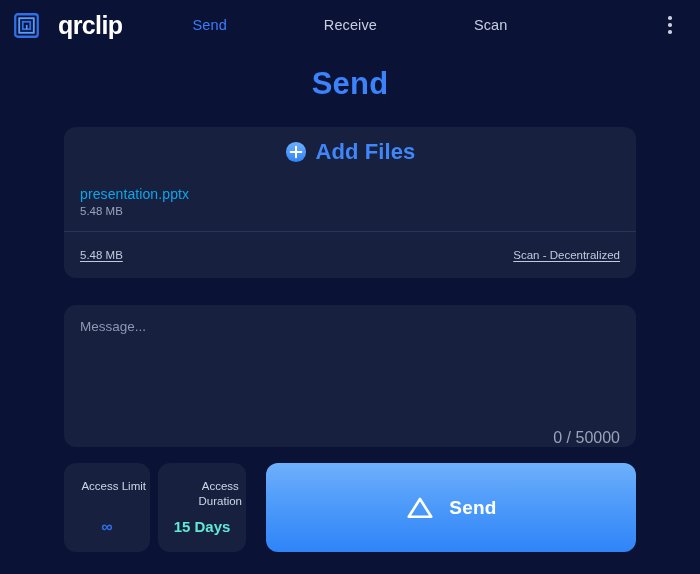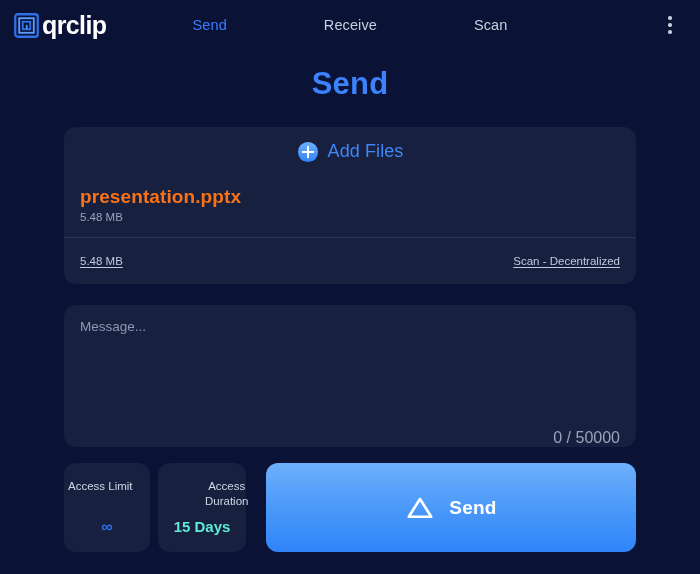--- a/index.html
+++ b/index.html
@@ -21,21 +21,21 @@
   .topbar {
     height: 50px;
     display: flex;
     align-items: center;
     position: relative;
   }
 
   .logo {
     display: flex;
     align-items: center;
-    gap: 3px;
+    gap: 19px;
     margin-left: 14px;
   }
 
   .logo-mark {
     width: 25px;
     height: 25px;
     flex: 0 0 25px;
   }
 
   .logo-text {
@@ -121,34 +121,34 @@
     cursor: pointer;
   }
 
   .plus-icon {
     width: 22px;
     height: 22px;
     flex: 0 0 22px;
   }
 
   .add-files-label {
-    font-size: 18px;
-    font-weight: normal;
+    font-size: 22px;
+    font-weight: bold;
     color: #3f86f8;
     letter-spacing: 0.1px;
   }
 
   .file-list {
     padding: 10px 16px 14px 16px;
   }
 
   .file-name {
-    font-size: 19px;
-    font-weight: bold;
-    color: #f97316;
+    font-size: 14px;
+    font-weight: normal;
+    color: #0ea5e9;
     letter-spacing: 0.1px;
   }
 
   .file-size-sub {
     font-size: 11.5px;
     color: #9aa3bb;
     margin-top: 3px;
   }
 
   .card-divider {
@@ -210,21 +210,21 @@
     gap: 8px;
   }
 
   .option-card {
     width: 86px;
     flex: 0 0 86px;
     background: #18203f;
     border-radius: 12px;
     display: flex;
     flex-direction: column;
-    align-items: flex-start;
+    align-items: flex-end;
     padding-top: 16px;
     cursor: pointer;
     position: relative;
   }
 
   .option-card.wide {
     width: 88px;
     flex: 0 0 88px;
     padding-left: 43px;
   }

